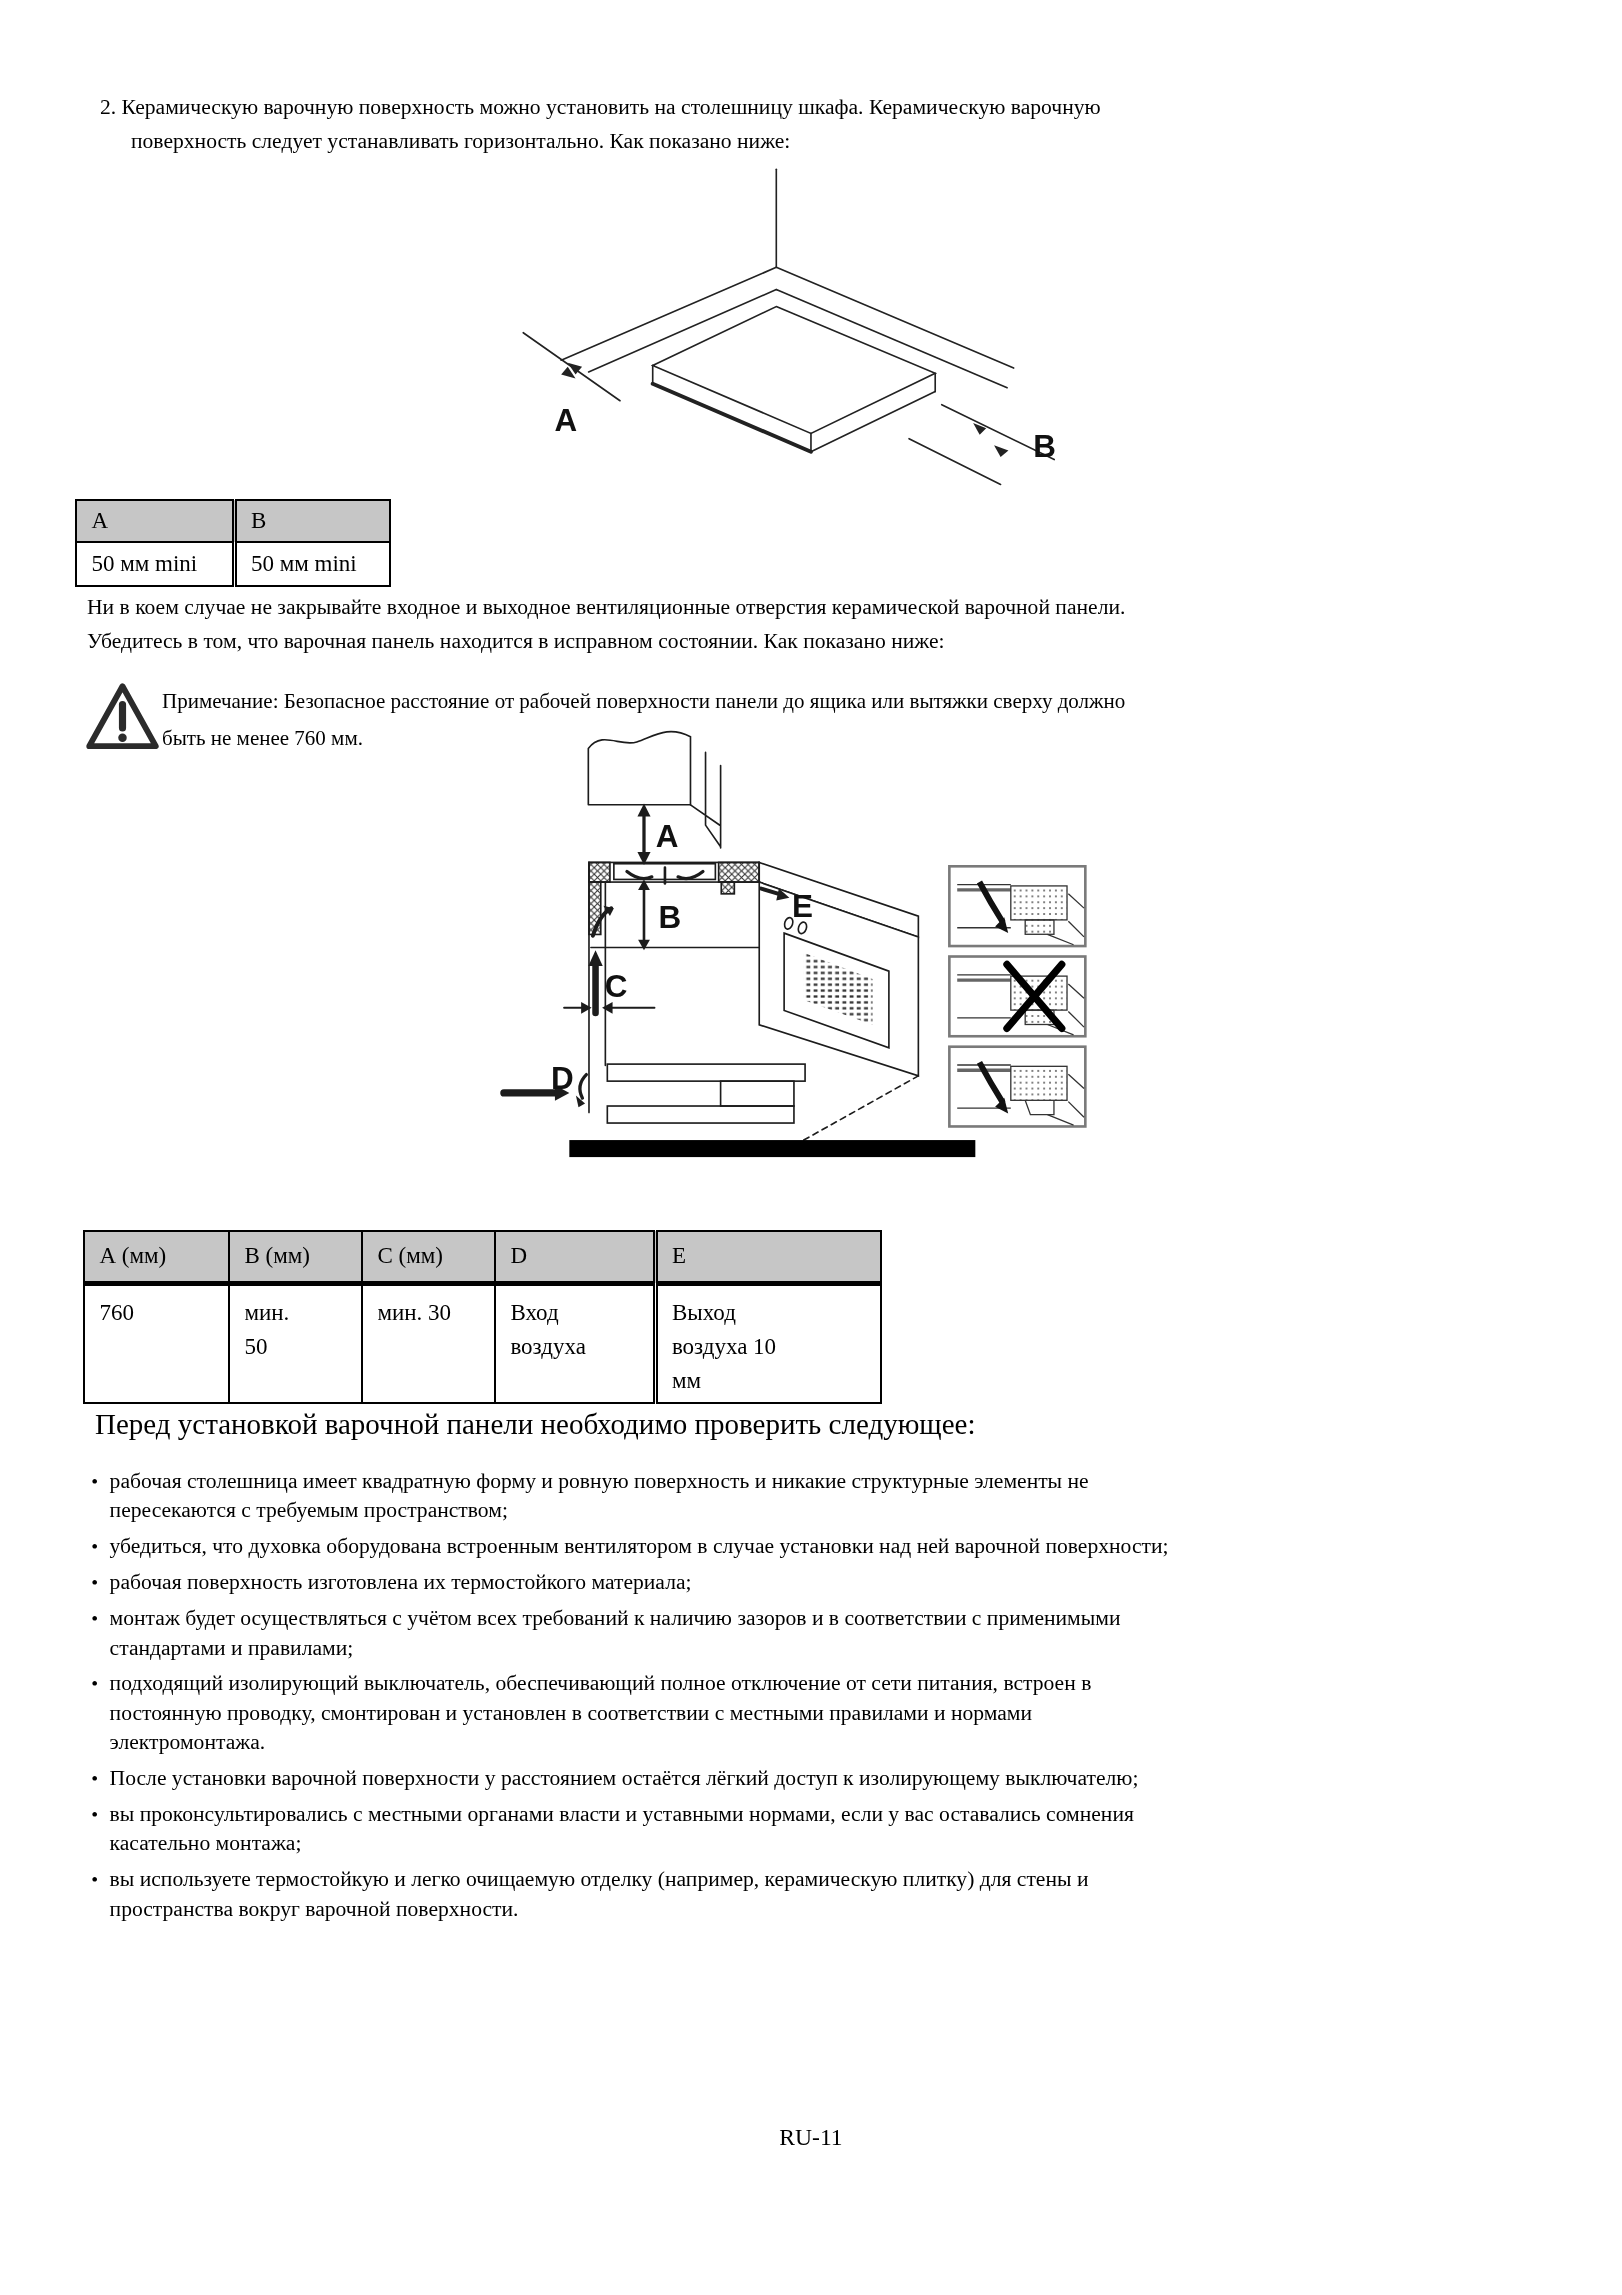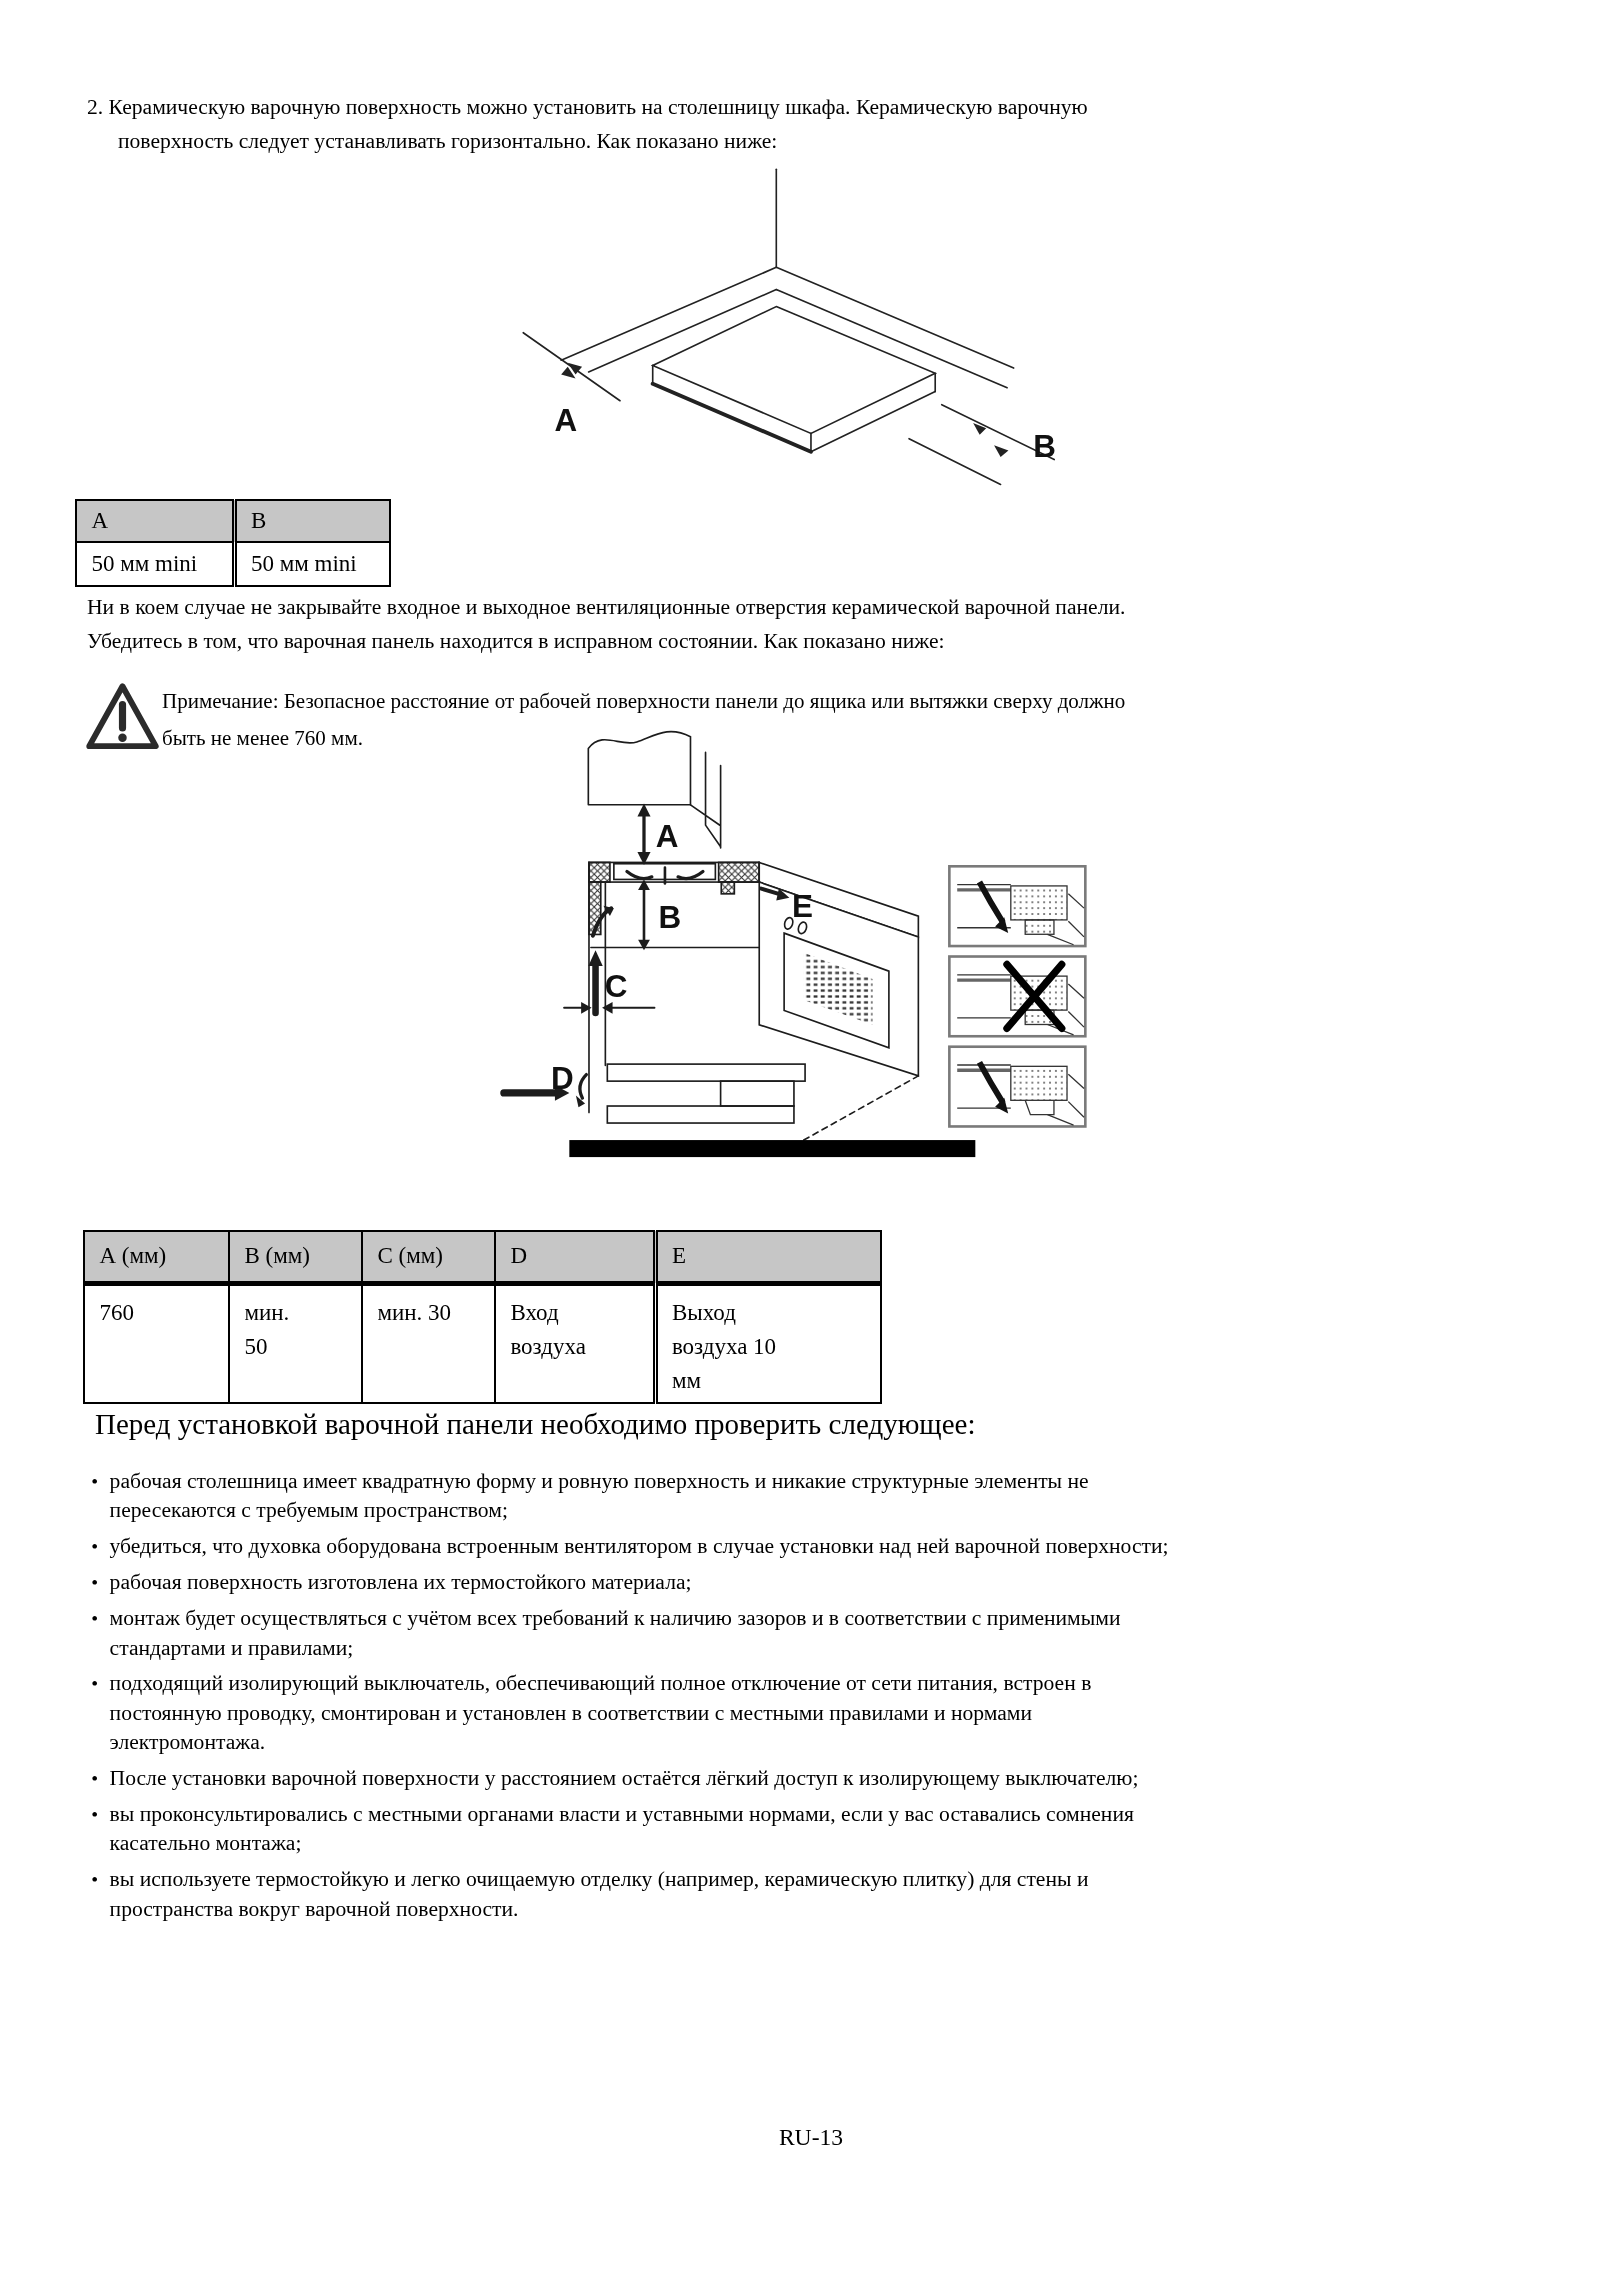--- a/index.html
+++ b/index.html
@@ -1,20 +1,20 @@
 <!DOCTYPE html>
 <html style="font-size:10.5px"><head>
 <meta charset="utf-8">
 <style>
   html,body{margin:0;padding:0;background:#e8e8e8;}
   .page{position:relative;width:1622px;height:2295px;background:#ffffff;
         font-family:"Liberation Serif", serif;color:#000;overflow:hidden;margin:0 auto;}
   .abs{position:absolute;}
   .para{font-size:21.6px;line-height:34px;white-space:pre-line;}
-  .hang{padding-left:31px;text-indent:-31px;}
+  .hang{padding-left:31px;text-indent:-31px;margin-left:13px;}
   .note-text{font-size:21px;line-height:37px;white-space:pre-line;}
   .pre{white-space:pre-line;}
   .doc-table{border-collapse:collapse;table-layout:fixed;font-size:23px;}
   .doc-table th,.doc-table td{border:2px solid #000;font-weight:normal;text-align:left;
         vertical-align:middle;padding:3.9px 14.4px;}
   .doc-table th{background:#c6c6c6;}
   .t1 th{height:32px;}
   .t1 td{height:34px;}
   .t2 th{height:41px;border-bottom:5.2px solid #000;}
   .t2 td{height:86px;vertical-align:top;padding-top:10.5px;line-height:34px;}
@@ -266,16 +266,16 @@
 постоянную проводку, смонтирован и установлен в соответствии с местными правилами и нормами
 электромонтажа.</span>
     </li>
     <li><span class="pre">После установки варочной поверхности у расстоянием остаётся лёгкий доступ к изолирующему выключателю;</span></li>
     <li><span class="pre">вы проконсультировались с местными органами власти и уставными нормами, если у вас оставались сомнения
 касательно монтажа;</span></li>
     <li><span class="pre">вы используете термостойкую и легко очищаемую отделку (например, керамическую плитку) для стены и
 пространства вокруг варочной поверхности.</span></li>
   </ul>
 
-  <div class="abs footer" style="left:0;top:2124px;">RU-13</div>
+  <div class="abs footer" style="left:0;top:2124px;">RU-11</div>
 
 </div>
 
 
 </body></html>

